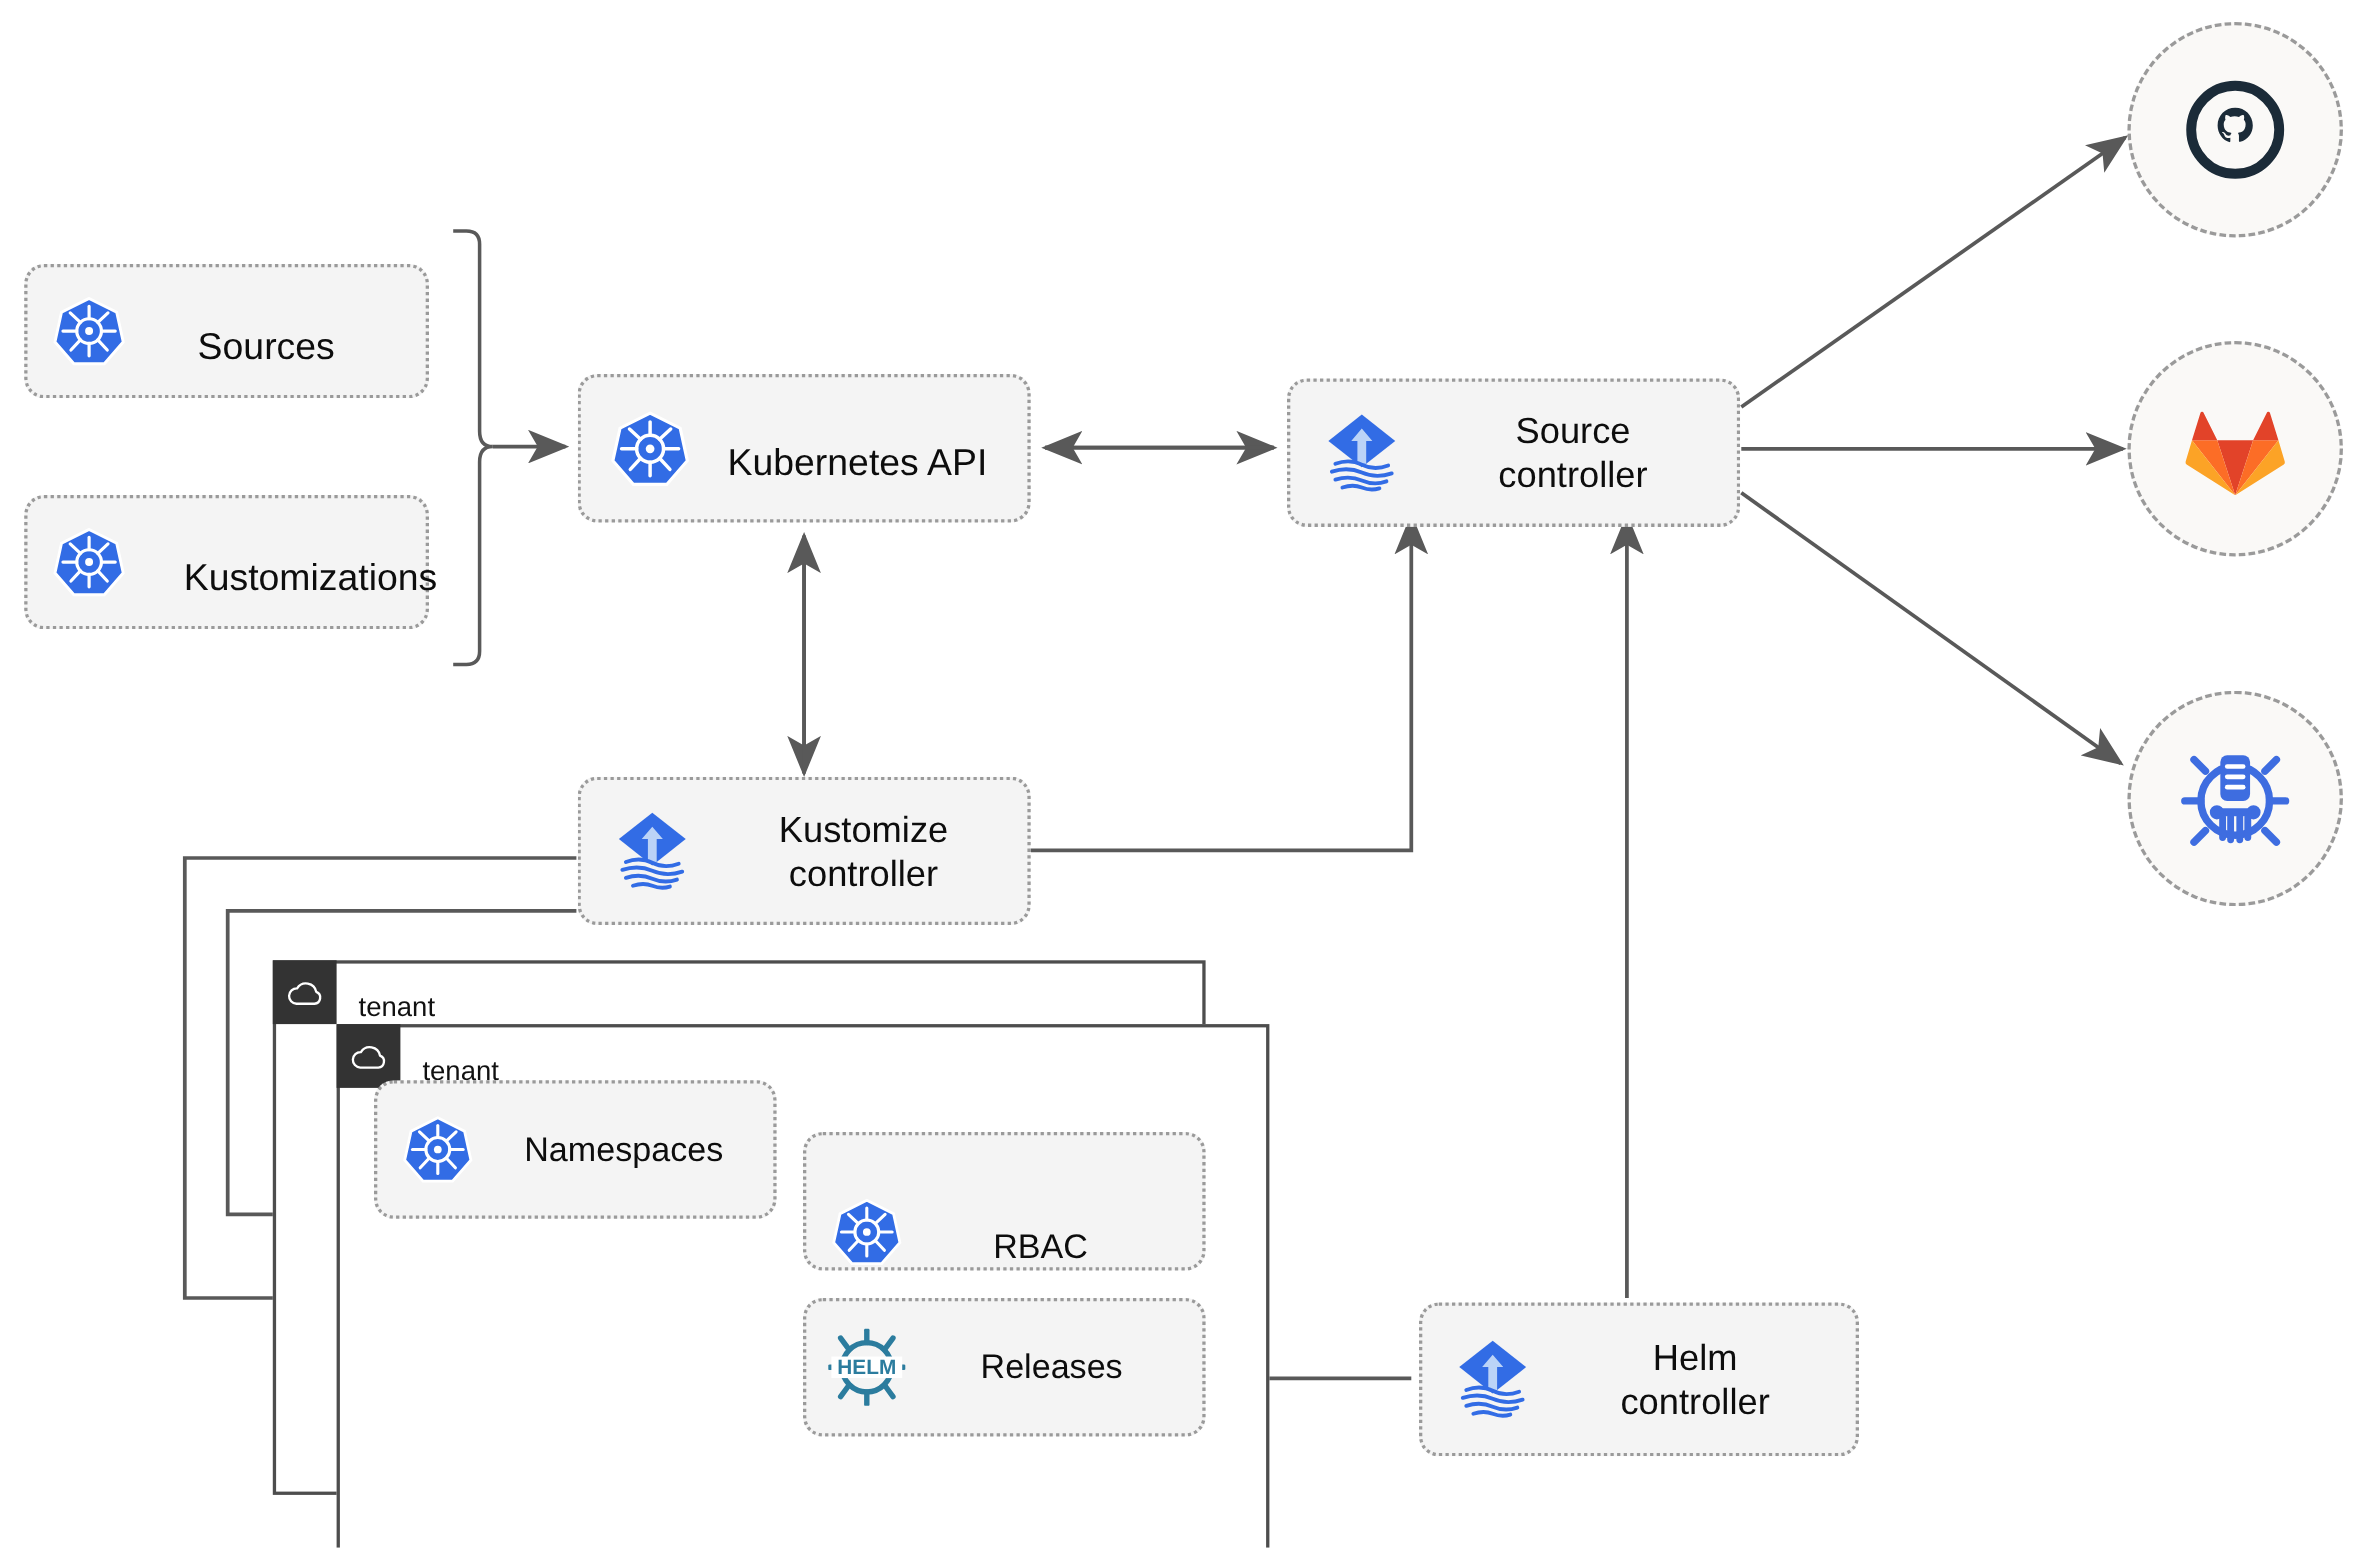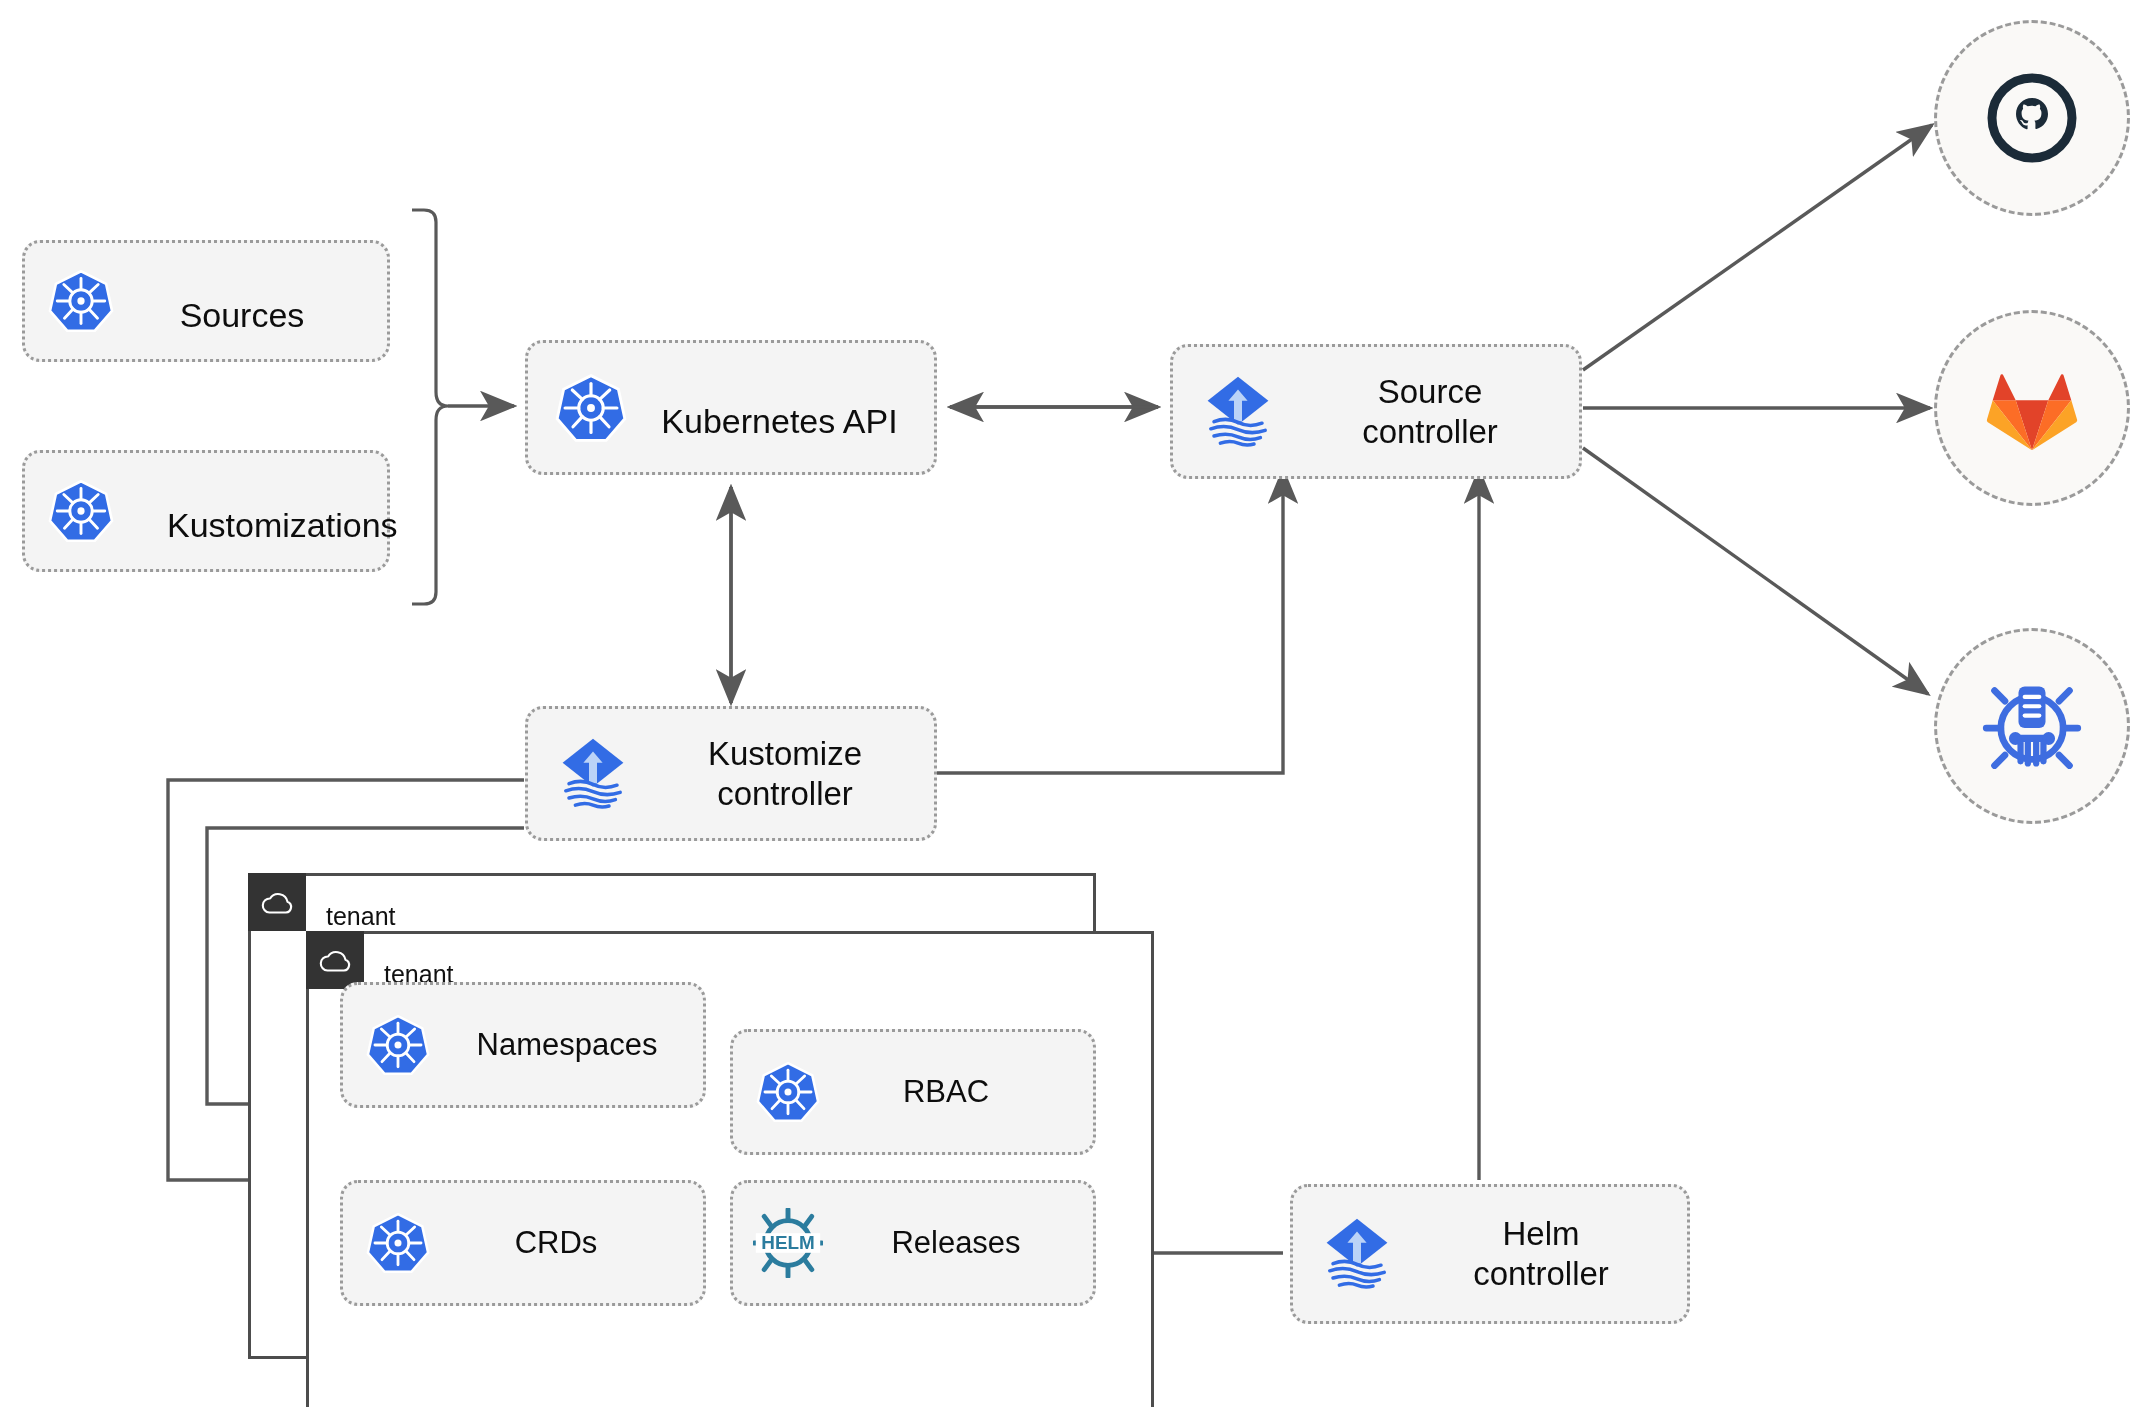--- a/index.html
+++ b/index.html
@@ -221,61 +221,41 @@
             <path d="M62,38 L76,25"></path>
           <path d="M38,62 L25,76"></path>
             <path d="M62,62 L75,76"></path>
         </g>
         <circle cx="50" cy="50" r="5.5" fill="#fff"></circle>
       </svg>
     </span>
     <span class="lbl sm" style="padding-right:22px;">Namespaces</span>
   </div>
 
-  <div class="node" style="left:730px;top:1029px;width:366px;height:126px;">
+  <div class="node" style="left:730px;top:1029px;width:366px;height:126px;align-items:flex-end;">
     <span class="ico" style="width:110px;">
       <svg width="64" height="64" viewBox="0 0 100 100">
         <path d="M50,5 L88,24 L97,65 L71,95 L29,95 L3,65 L12,24 Z" fill="#326CE5" stroke="#fff" stroke-width="4"></path>
         <g fill="none" stroke="#fff" stroke-width="4.4" stroke-linecap="round">
           <circle cx="50" cy="50" r="17"></circle>
           <path d="M50,33 L50,16"></path>
             <path d="M50,67 L50,84"></path>
           <path d="M33,50 L14,50"></path>
             <path d="M67,50 L86,50"></path>
           <path d="M38,38 L24,25"></path>
             <path d="M62,38 L76,25"></path>
           <path d="M38,62 L25,76"></path>
             <path d="M62,62 L75,76"></path>
         </g>
         <circle cx="50" cy="50" r="5.5" fill="#fff"></circle>
       </svg>
     </span>
     <span class="lbl sm" style="padding-right:44px;">RBAC</span>
   </div>
 
-  <div class="node" style="left:340px;top:1180px;width:366px;height:126px;">
-    <span class="ico" style="width:110px;">
-      <svg width="64" height="64" viewBox="0 0 100 100">
-        <path d="M50,5 L88,24 L97,65 L71,95 L29,95 L3,65 L12,24 Z" fill="#326CE5" stroke="#fff" stroke-width="4"></path>
-        <g fill="none" stroke="#fff" stroke-width="4.4" stroke-linecap="round">
-          <circle cx="50" cy="50" r="17"></circle>
-          <path d="M50,33 L50,16"></path>
-            <path d="M50,67 L50,84"></path>
-          <path d="M33,50 L14,50"></path>
-            <path d="M67,50 L86,50"></path>
-          <path d="M38,38 L24,25"></path>
-            <path d="M62,38 L76,25"></path>
-          <path d="M38,62 L25,76"></path>
-            <path d="M62,62 L75,76"></path>
-        </g>
-        <circle cx="50" cy="50" r="5.5" fill="#fff"></circle>
-      </svg>
-    </span>
-    <span class="lbl sm" style="padding-right:44px;">CRDs</span>
-  </div>
 
   <div class="node" style="left:730px;top:1180px;width:366px;height:126px;">
     <span class="ico" style="width:110px;">
       <svg width="70" height="70" viewBox="0 0 100 100">
         <g fill="none" stroke="#2B7C9E" stroke-width="7" stroke-linecap="round">
           <circle cx="50" cy="50" r="32"></circle>
           <path d="M50,18 L50,2"></path>
             <path d="M50,82 L50,98"></path>
           <path d="M27,27 L16,12"></path>
             <path d="M73,27 L84,12"></path>

